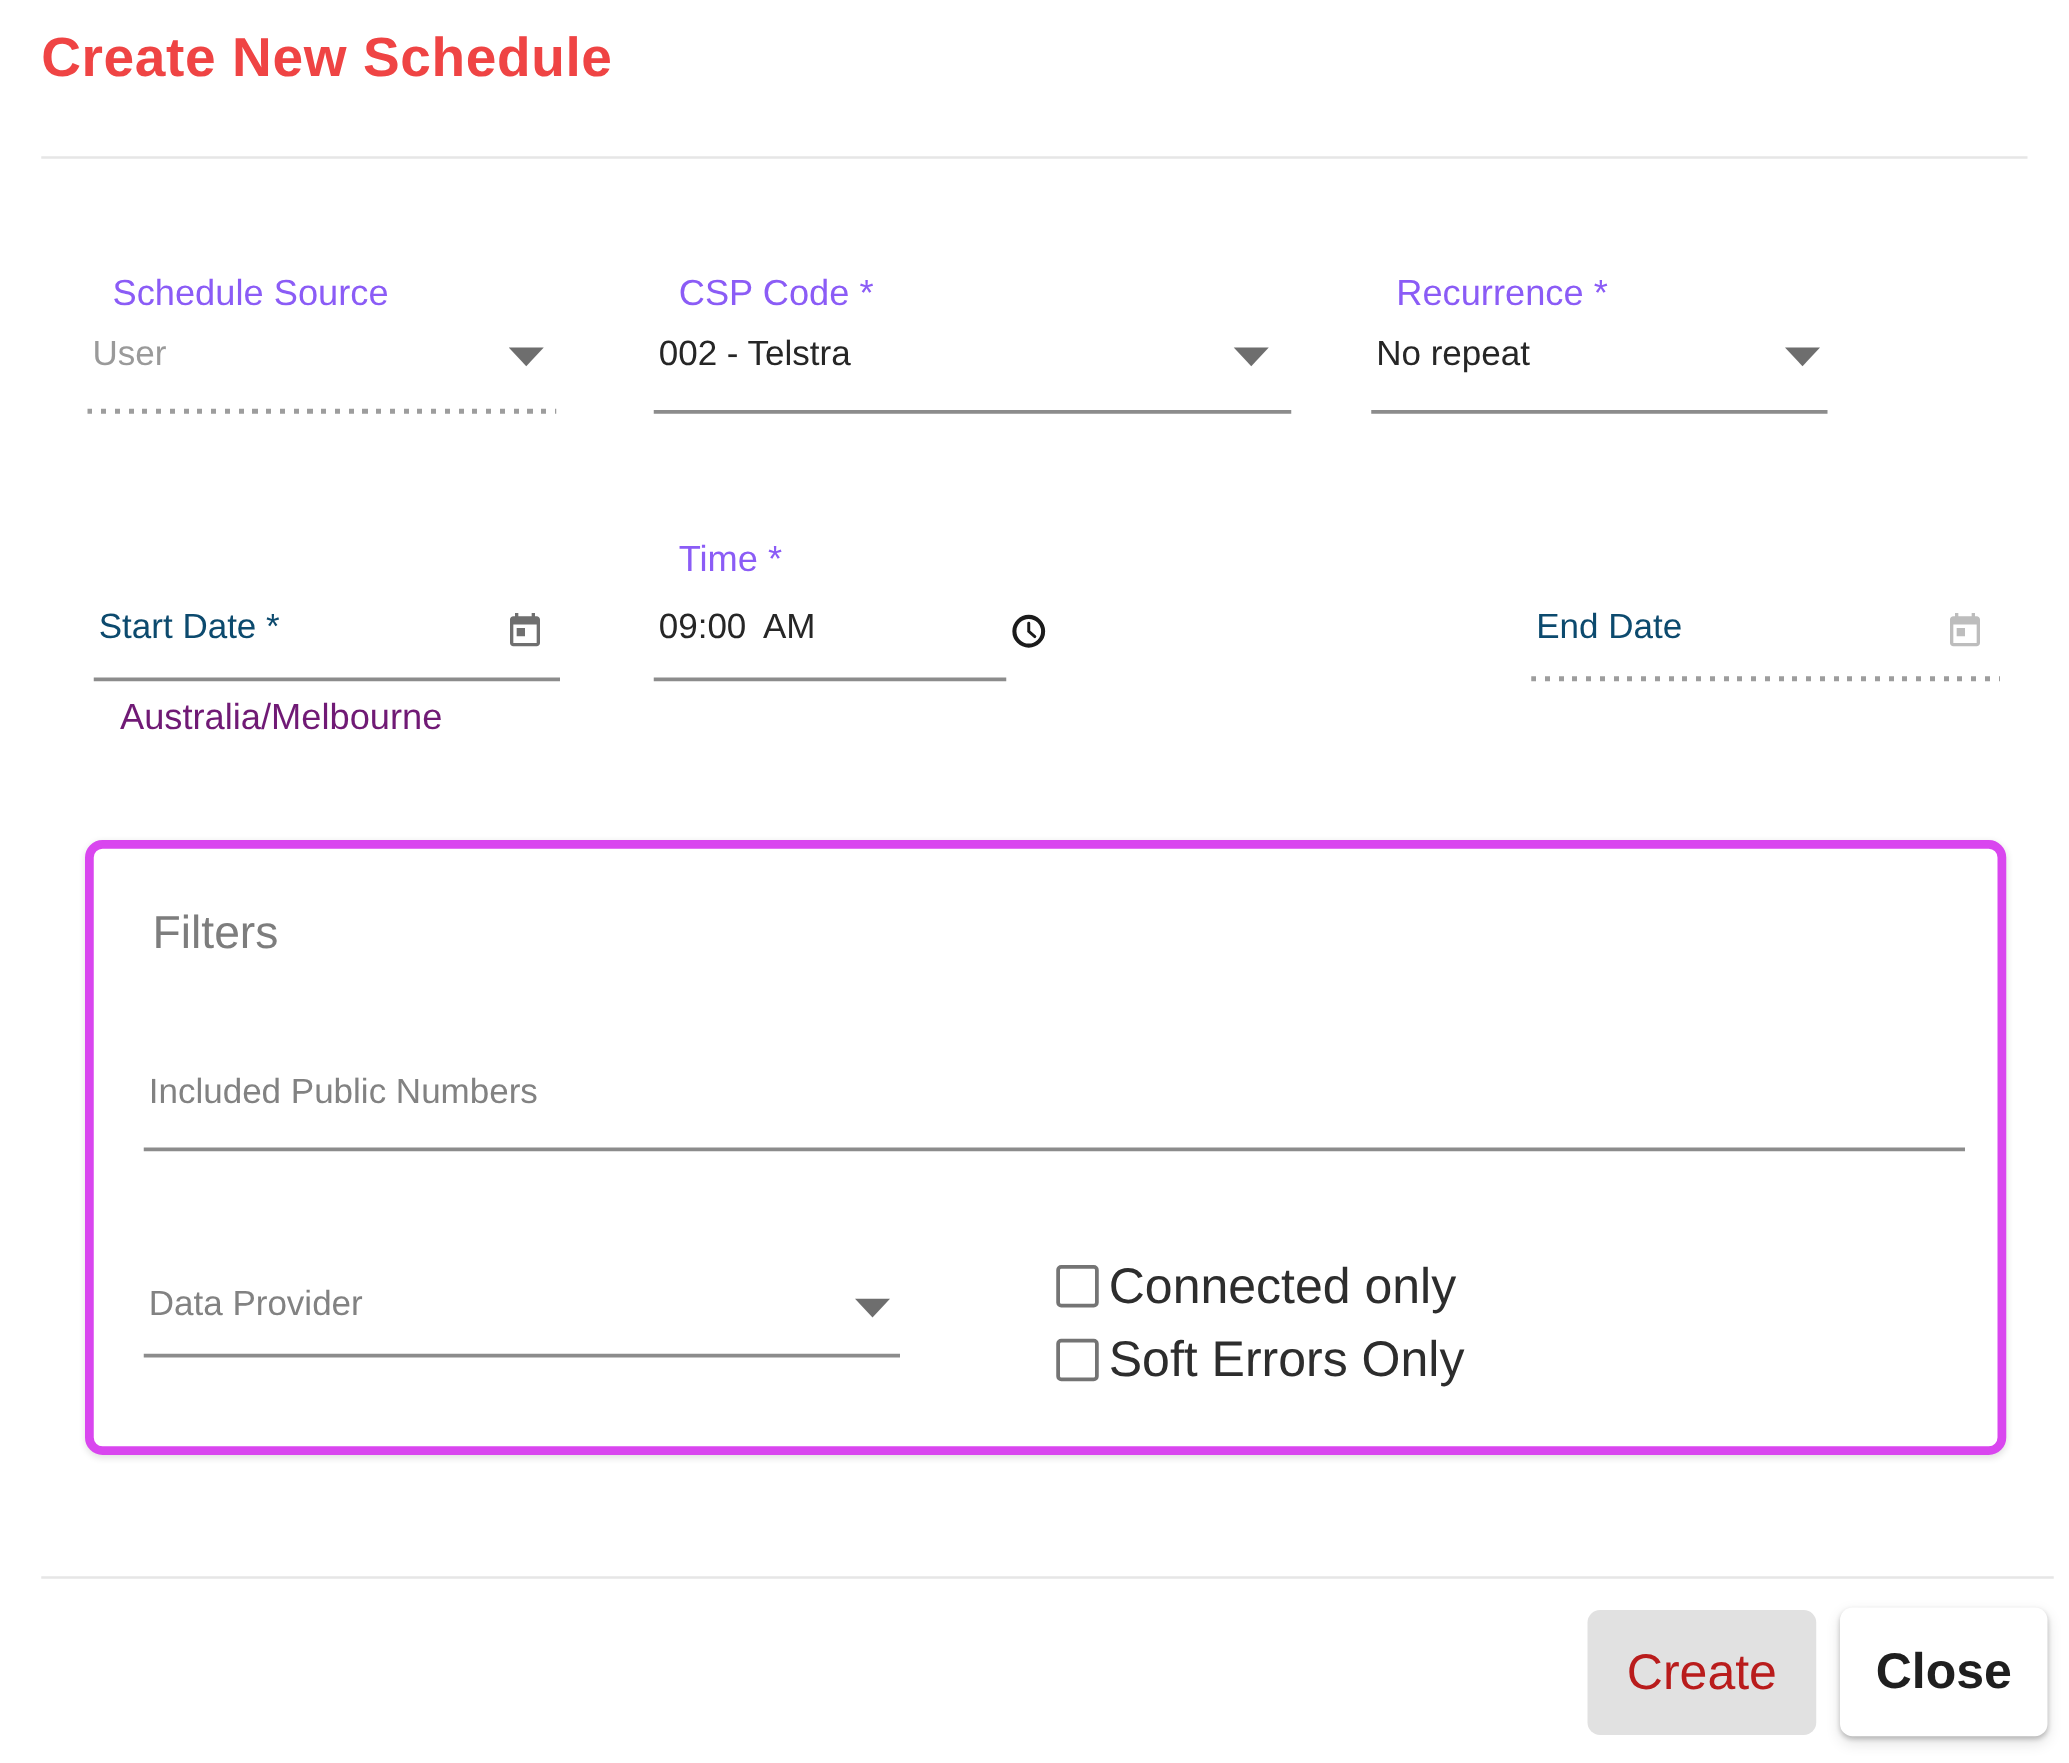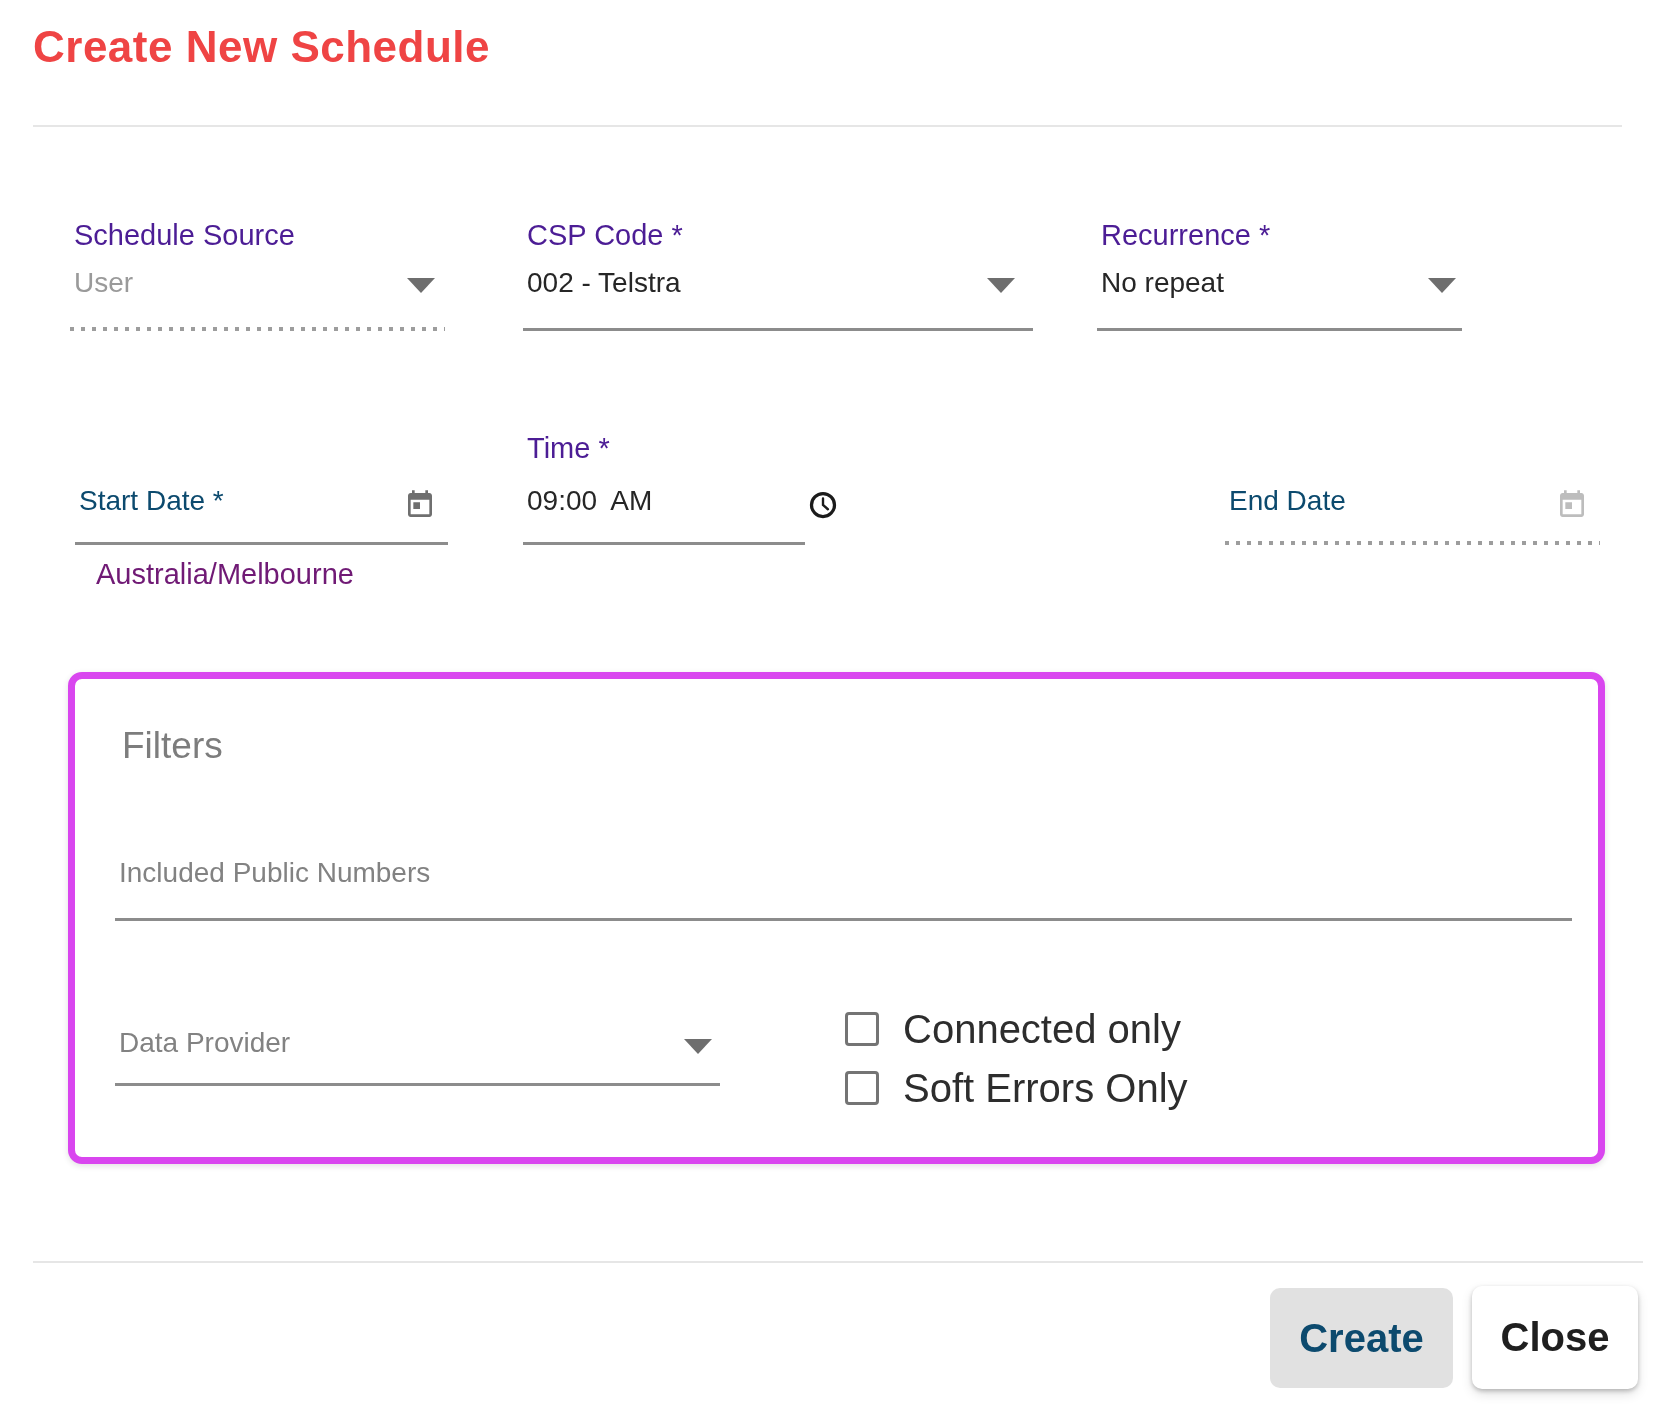--- a/index.html
+++ b/index.html
@@ -7,21 +7,21 @@
   body{font-family:"Liberation Sans", sans-serif;}
   .canvas{position:relative;width:1655px;height:1410px;background:#ffffff;overflow:hidden;}
 
   .dialog-title{position:absolute;left:33px;top:22px;font-size:44px;font-weight:700;color:#ef4444;letter-spacing:0.5px;}
   .divider{position:absolute;left:33px;width:1589px;height:2px;background:#e6e6e6;}
   .divider.top{top:125px;}
   .divider.bottom{top:1261px;width:1610px;}
 
   
   .field{position:absolute;height:126px;}
-  .f-label{position:absolute;left:4px;top:14px;font-size:29px;color:#4c1d95;white-space:nowrap;}
+  .f-label{position:absolute;left:20px;top:14px;font-size:29px;color:#8b5cf6;white-space:nowrap;}
   .f-value{position:absolute;left:4px;top:62px;font-size:28px;color:#262626;white-space:nowrap;}
   .f-value.dim{color:#9a9a9a;}
   .f-value.ph{color:#0c4a6e;}
   .f-underline{position:absolute;left:0;right:0;bottom:0;height:3px;background:#8c8c8c;}
   .f-underline.dotted{height:4px;background:repeating-linear-gradient(to right,#9d9d9d 0 4px,transparent 4px 11px);}
   .arrow{position:absolute;width:0;height:0;border-left:14px solid transparent;border-right:14px solid transparent;border-top:15px solid #6e6e6e;}
   .icon-box{position:absolute;}
 
   
   .fld-source{left:70px;top:205px;width:375px;}
@@ -49,26 +49,26 @@
   .ipn-field{position:absolute;left:40px;top:170px;width:1457px;height:72px;}
   .ipn-field .f-value{top:8px;color:#828282;}
   .dp-field{position:absolute;left:40px;top:342px;width:605px;height:65px;}
   .dp-field .f-value{top:6px;color:#828282;}
   .dp-field .arrow{right:8px;top:18px;}
 
   .chk-row{position:absolute;left:770px;display:flex;align-items:center;cursor:pointer;}
   .chk-row.r1{top:328px;}
   .chk-row.r2{top:387px;}
   .chk-box{width:34px;height:34px;border:3.5px solid #747474;border-radius:4px;background:#fff;flex:0 0 auto;}
-  .chk-label{margin-left:24px;font-size:40px;color:#2d2d2d;white-space:nowrap;line-height:44px;}
+  .chk-label{margin-left:8px;font-size:40px;color:#2d2d2d;white-space:nowrap;line-height:44px;}
 
   
   .btn{position:absolute;display:flex;align-items:center;justify-content:center;
     font-size:40px;border-radius:10px;cursor:pointer;}
-  .btn-create{left:1270px;top:1288px;width:183px;height:100px;background:#e1e1e1;color:#0c4a6e;font-weight:700;}
+  .btn-create{left:1270px;top:1288px;width:183px;height:100px;background:#e1e1e1;color:#b91c1c;font-weight:400;}
   .btn-close{left:1472px;top:1286px;width:166px;height:103px;background:#ffffff;color:#1f1f1f;font-weight:700;
     box-shadow:0 2px 4px rgba(0,0,0,0.22), 0 5px 12px rgba(0,0,0,0.12);}
 </style>
 </head>
 <body>
 
 <div class="canvas">
 
   <div class="dialog-title">Create New Schedule</div>
   <div class="divider top"></div>

